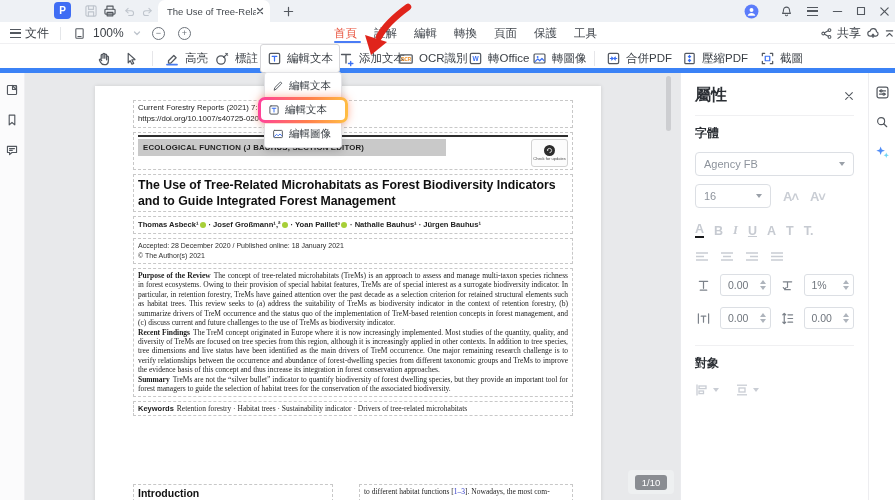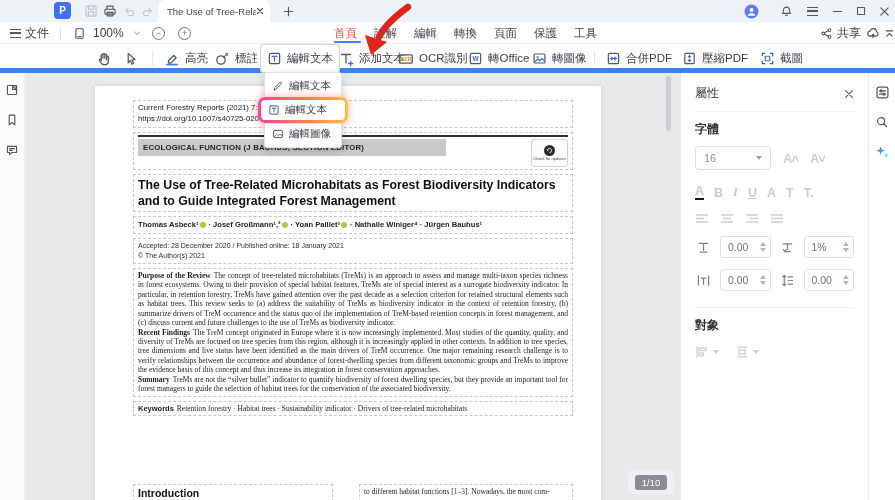--- a/index.html
+++ b/index.html
@@ -87,21 +87,21 @@
          background:linear-gradient(95deg,#ff3f9d 0%,#ff7e4d 55%,#ffc043 100%);
          box-shadow:0 0 9px rgba(255,110,70,.55)}
   .dd-hl .dd-item{border-radius:4px}
 
   
   .redarrow{position:absolute;left:356px;top:2px;z-index:60;pointer-events:none}
 
   
   .panel{position:absolute;left:680px;top:73px;width:188px;height:427px;background:#fff;border-left:1px solid #eaebee;padding:12px 14px}
   .phead{display:flex;align-items:center;justify-content:space-between}
-  .ptit{font-size:12px;font-weight:normal;color:#2b2f34}
+  .ptit{font-size:16px;font-weight:bold;color:#2b2f34}
   .pclose{font-size:13px;color:#6b7077}
   .phr{height:1px;background:#f0f0f2;margin:9px 0}
   .plab{font-size:12px;font-weight:bold;color:#2b2f34}
   .sel{border:1px solid #dcdfe4;border-radius:4px;height:24px;display:flex;align-items:center;justify-content:space-between;
        padding:0 8px;font-size:11px;color:#8d939c;background:#fff}
   .caret{width:0;height:0;border-left:3.5px solid transparent;border-right:3.5px solid transparent;border-top:4px solid #9aa0a8}
   .sizerow{display:flex;align-items:center;gap:12px;margin-top:8px}
   .aa{font-size:13px;color:#c9cdd4;font-weight:bold;letter-spacing:-1px}
   .fmtrow{display:flex;align-items:center;gap:10px;margin-top:15px;font-size:12.5px;font-weight:bold;color:#c6cad1}
   .fA{color:#c6cad1;border-bottom:2.5px solid #17181a;line-height:1.05}
@@ -481,21 +481,21 @@
               <span class="ct">Check for updates</span>
             </div>
           </div>
         </div>
 
         <div class="tb">
           <div class="ptitle">The Use of Tree-Related Microhabitats as Forest Biodiversity Indicators and to Guide Integrated Forest Management</div>
         </div>
 
         <div class="tb authors">
-          <span>Thomas Asbeck¹</span><span class="orc"></span><span class="asep">·</span><span>Josef Großmann¹,²</span><span class="orc"></span><span class="asep">·</span><span>Yoan Paillet³</span><span class="orc"></span><span class="asep">·</span><span>Nathalie Winiger⁴</span><span class="asep">·</span><span>Jürgen Bauhus¹</span>
+          <span>Thomas Asbeck¹</span><span class="orc"></span><span class="asep">·</span><span>Josef Großmann¹,²</span><span class="orc"></span><span class="asep">·</span><span>Yoan Paillet³</span><span class="orc"></span><span class="asep">·</span><span>Nathalie Bauhus¹</span><span class="asep">·</span><span>Jürgen Bauhus¹</span>
         </div>
 
         <div class="tb accepted">
           <div>Accepted: 28 December 2020 / Published online: 18 January 2021</div>
           <div>© The Author(s) 2021</div>
         </div>
 
         <div class="tb abstract">
           <p class="ap"><b>Purpose of the Review</b><span>The concept of tree-related microhabitats (TreMs) is an approach to assess and manage multi-taxon species richness in forest ecosystems. Owing to their provision of special habitat features, TreMs are of special interest as a surrogate biodiversity indicator. In particular, in retention forestry, TreMs have gained attention over the past decade as a selection criterion for retained structural elements such as habitat trees. This review seeks to (a) address the suitability of TreMs as biodiversity indicator in the context of retention forestry, (b) summarize drivers of TreM occurrence and the status quo of the implementation of TreM-based retention concepts in forest management, and (c) discuss current and future challenges to the use of TreMs as biodiversity indicator.</span></p>
           <p class="ap"><b>Recent Findings</b><span>The TreM concept originated in Europe where it is now increasingly implemented. Most studies of the quantity, quality, and diversity of TreMs are focused on tree species from this region, although it is increasingly applied in other contexts. In addition to tree species, tree dimensions and live status have been identified as the main drivers of TreM occurrence. One major remaining research challenge is to verify relationships between the occurrence and abundance of forest-dwelling species from different taxonomic groups and TreMs to improve the evidence basis of this concept and thus increase its integration in forest conservation approaches.</span></p>
@@ -573,20 +573,24 @@
       <span class="ptit">屬性</span>
       <span class="ic pclose">
         <svg width="10" height="10" viewBox="0 0 12 12">
             <path d="M2 2l8 8M10 2l-8 8" class="ln"></path>
           </svg>
       </span>
     </div>
     <div class="phr"></div>
 
     <div class="plab">字體</div>
+    <div class="sel" style="margin-top:10px">
+      <span>Agency FB</span>
+      <span class="caret"></span>
+    </div>
     <div class="sizerow">
       <div class="sel" style="width:76px">
         <span>16</span>
         <span class="caret"></span>
       </div>
       <span class="aa">A˄</span>
       <span class="aa">A˅</span>
     </div>
 
     <div class="fmtrow">

